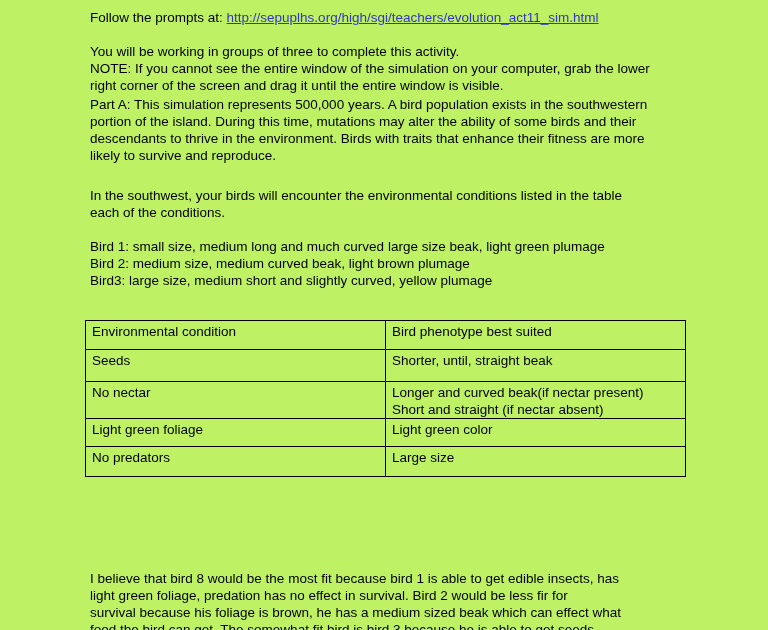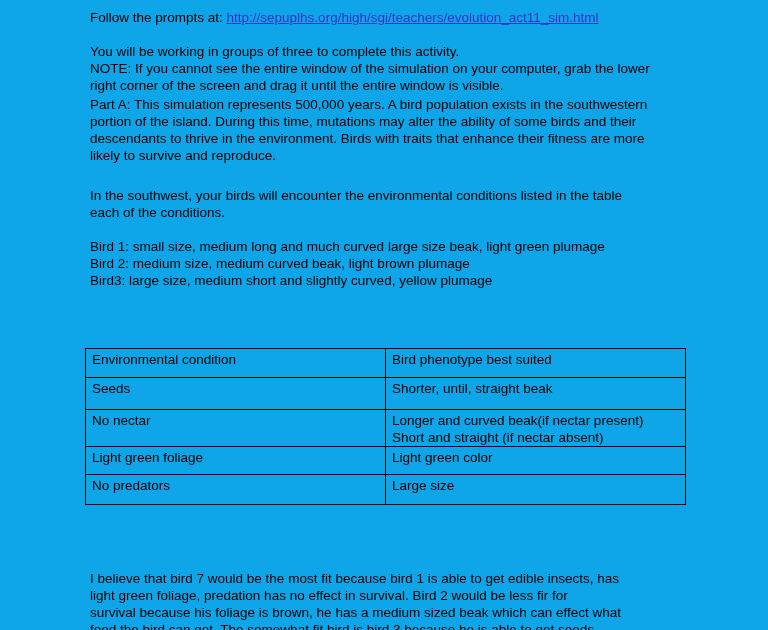--- a/index.html
+++ b/index.html
@@ -6,21 +6,21 @@
   html, body {
     width: 768px; height: 630px;
     background: #ffffff;
     overflow: hidden;
     font-family: "Liberation Sans", "DejaVu Sans", sans-serif;
     color: #000000;
   }
   .page {
     position: relative;
     width: 768px; height: 630px;
-    background: #0ea5e9;
+    background: #bef264;
   }
   .block {
     position: absolute;
     left: 90px;
     font-size: 13.5px;
     line-height: 17px;
     white-space: nowrap;
   }
   .block div { white-space: nowrap; }
   .bold { font-weight: normal; }
@@ -31,21 +31,20 @@
   }
   table.pheno {
     position: absolute;
     left: 85px;
     top: 320px;
     width: 601px;
     border-collapse: collapse;
     table-layout: fixed;
     font-size: 13.5px;
     line-height: 17px;
-    margin-top: 28px;
   }
   table.pheno td {
     border: 1px solid #000000;
     vertical-align: top;
     padding: 2px 4px 0 6px;
     overflow: hidden;
   }
   table.pheno col { width: 300px; }
 </style>
 </head>
@@ -108,19 +107,19 @@
     </tr>
     <tr style="height:30px">
       <td>No predators</td>
       <td>Large size</td>
     </tr>
   </tbody>
     </table>
 
 
   <div class="block bold" style="top:570px">
-    <div>I believe that bird 7 would be the most fit because bird 1 is able to get edible insects, has</div>
+    <div>I believe that bird 8 would be the most fit because bird 1 is able to get edible insects, has</div>
     <div>light green foliage, predation has no effect in survival. Bird 2 would be less fir for</div>
     <div>survival because his foliage is brown, he has a medium sized beak which can effect what</div>
     <div>food the bird can get. The somewhat fit bird is bird 3 because he is able to get seeds.</div>
   </div>
 
 </div>
 
 </body></html>

